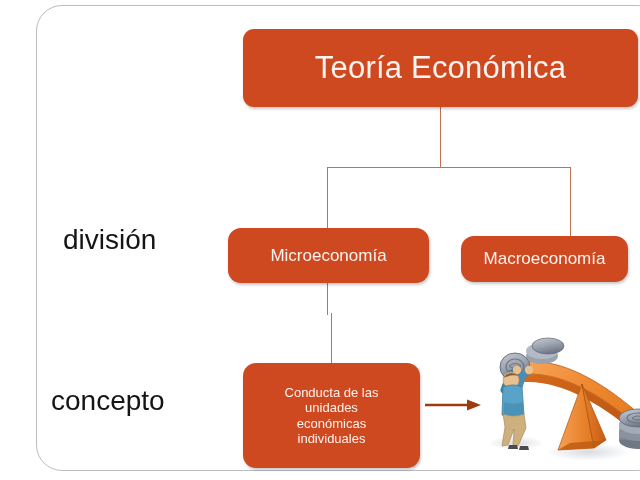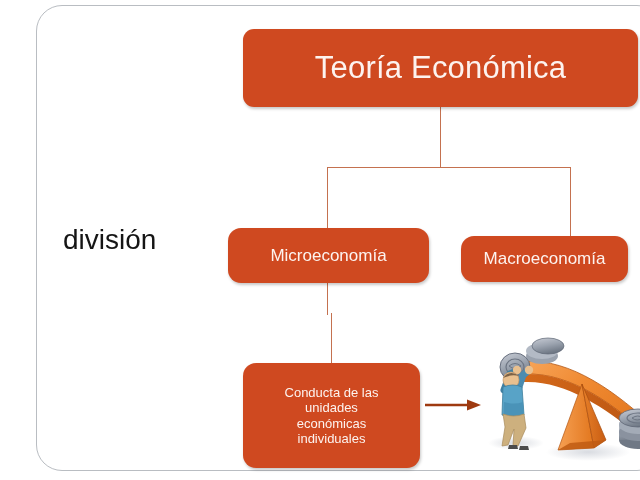--- a/index.html
+++ b/index.html
@@ -149,20 +149,21 @@
 
   <div class="box" id="box-concept">
     <span class="ctext">Conducta de las
 unidades
 económicas
 individuales</span>
   </div>
 
   <div class="row-label" id="label-division">división</div>
 
+  <div class="row-label" id="label-concepto">concepto</div>
 
   <svg id="concept-arrow" viewBox="0 0 56 14">
     <line x1="0" y1="7" x2="44" y2="7" stroke="#9e3a10" stroke-width="2.6"></line>
     <polygon points="42,1.5 56,7 42,12.5" fill="#9e3a10"></polygon>
   </svg>
 
   <svg id="illustration" viewBox="0 0 196 146">
     <defs>
       <linearGradient id="plankTop" x1="0" y1="0" x2="1" y2="0.6">
         <stop offset="0%" stop-color="#f7a559"></stop>

